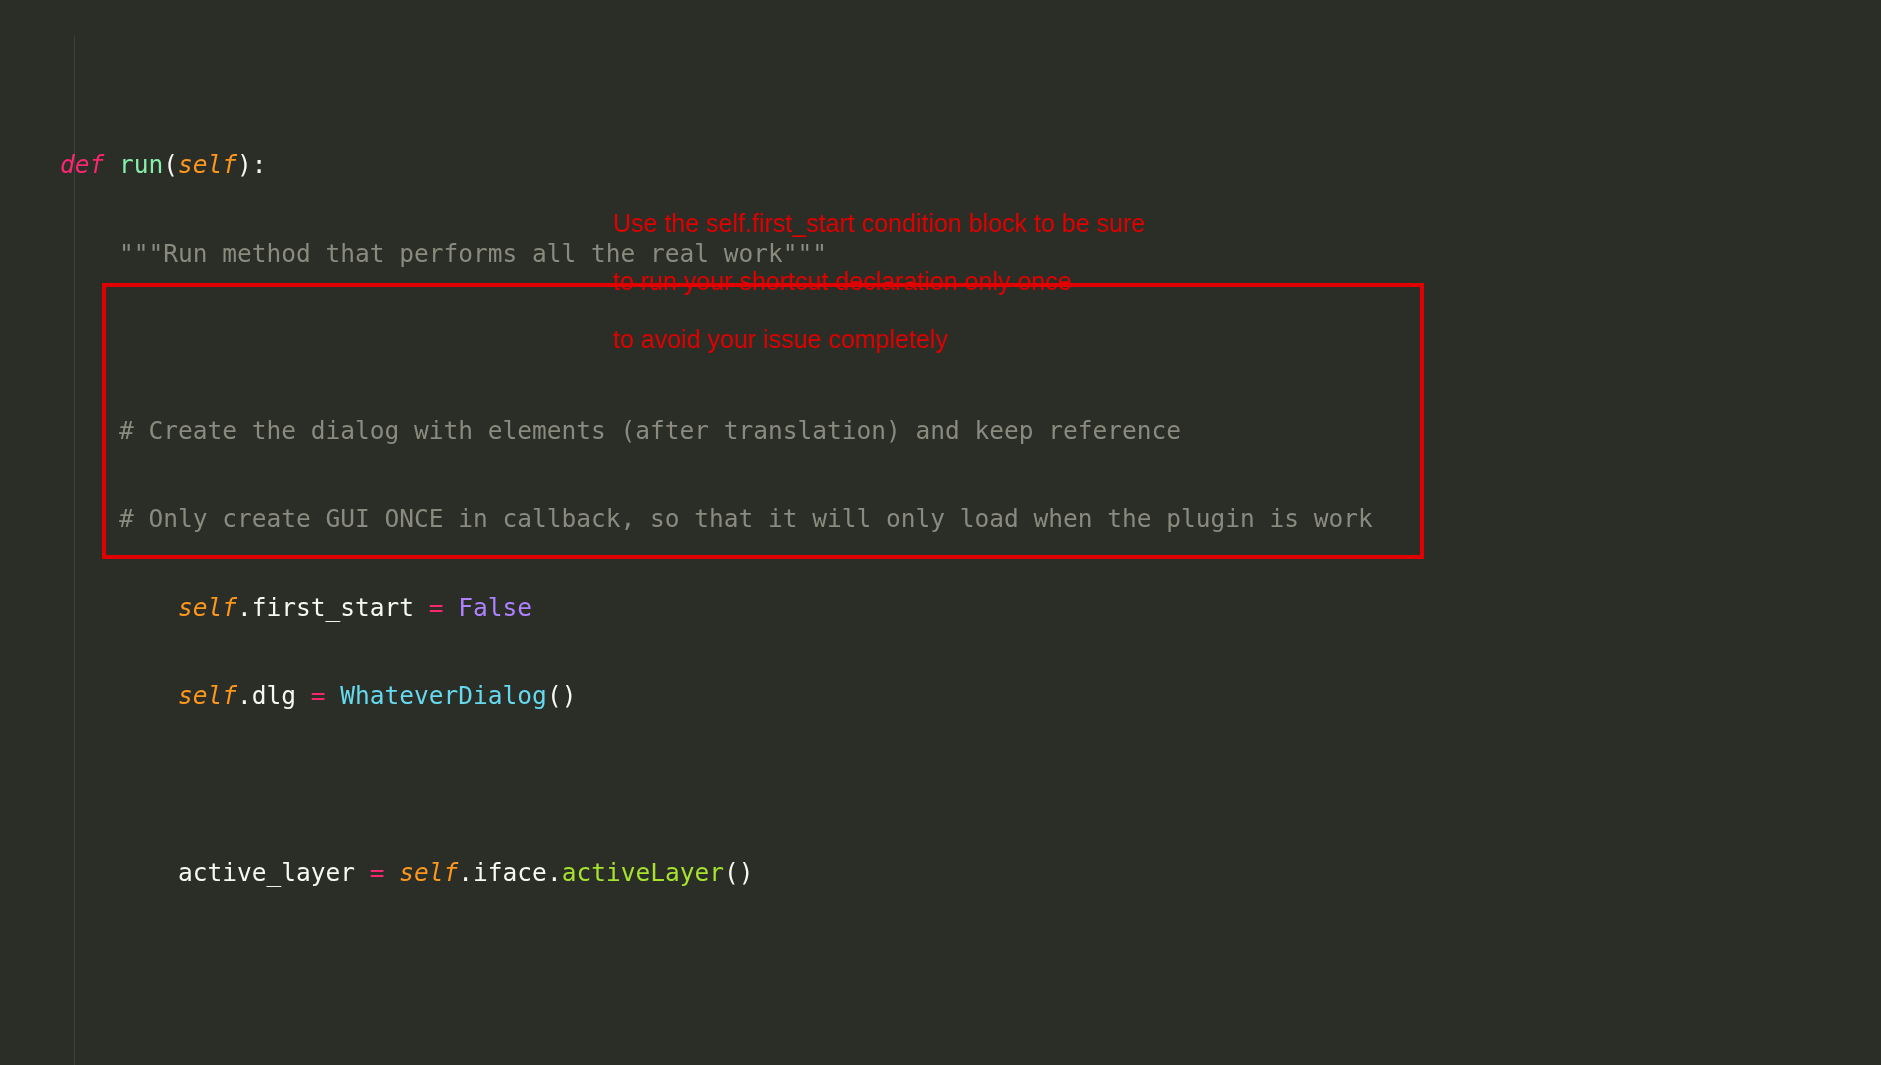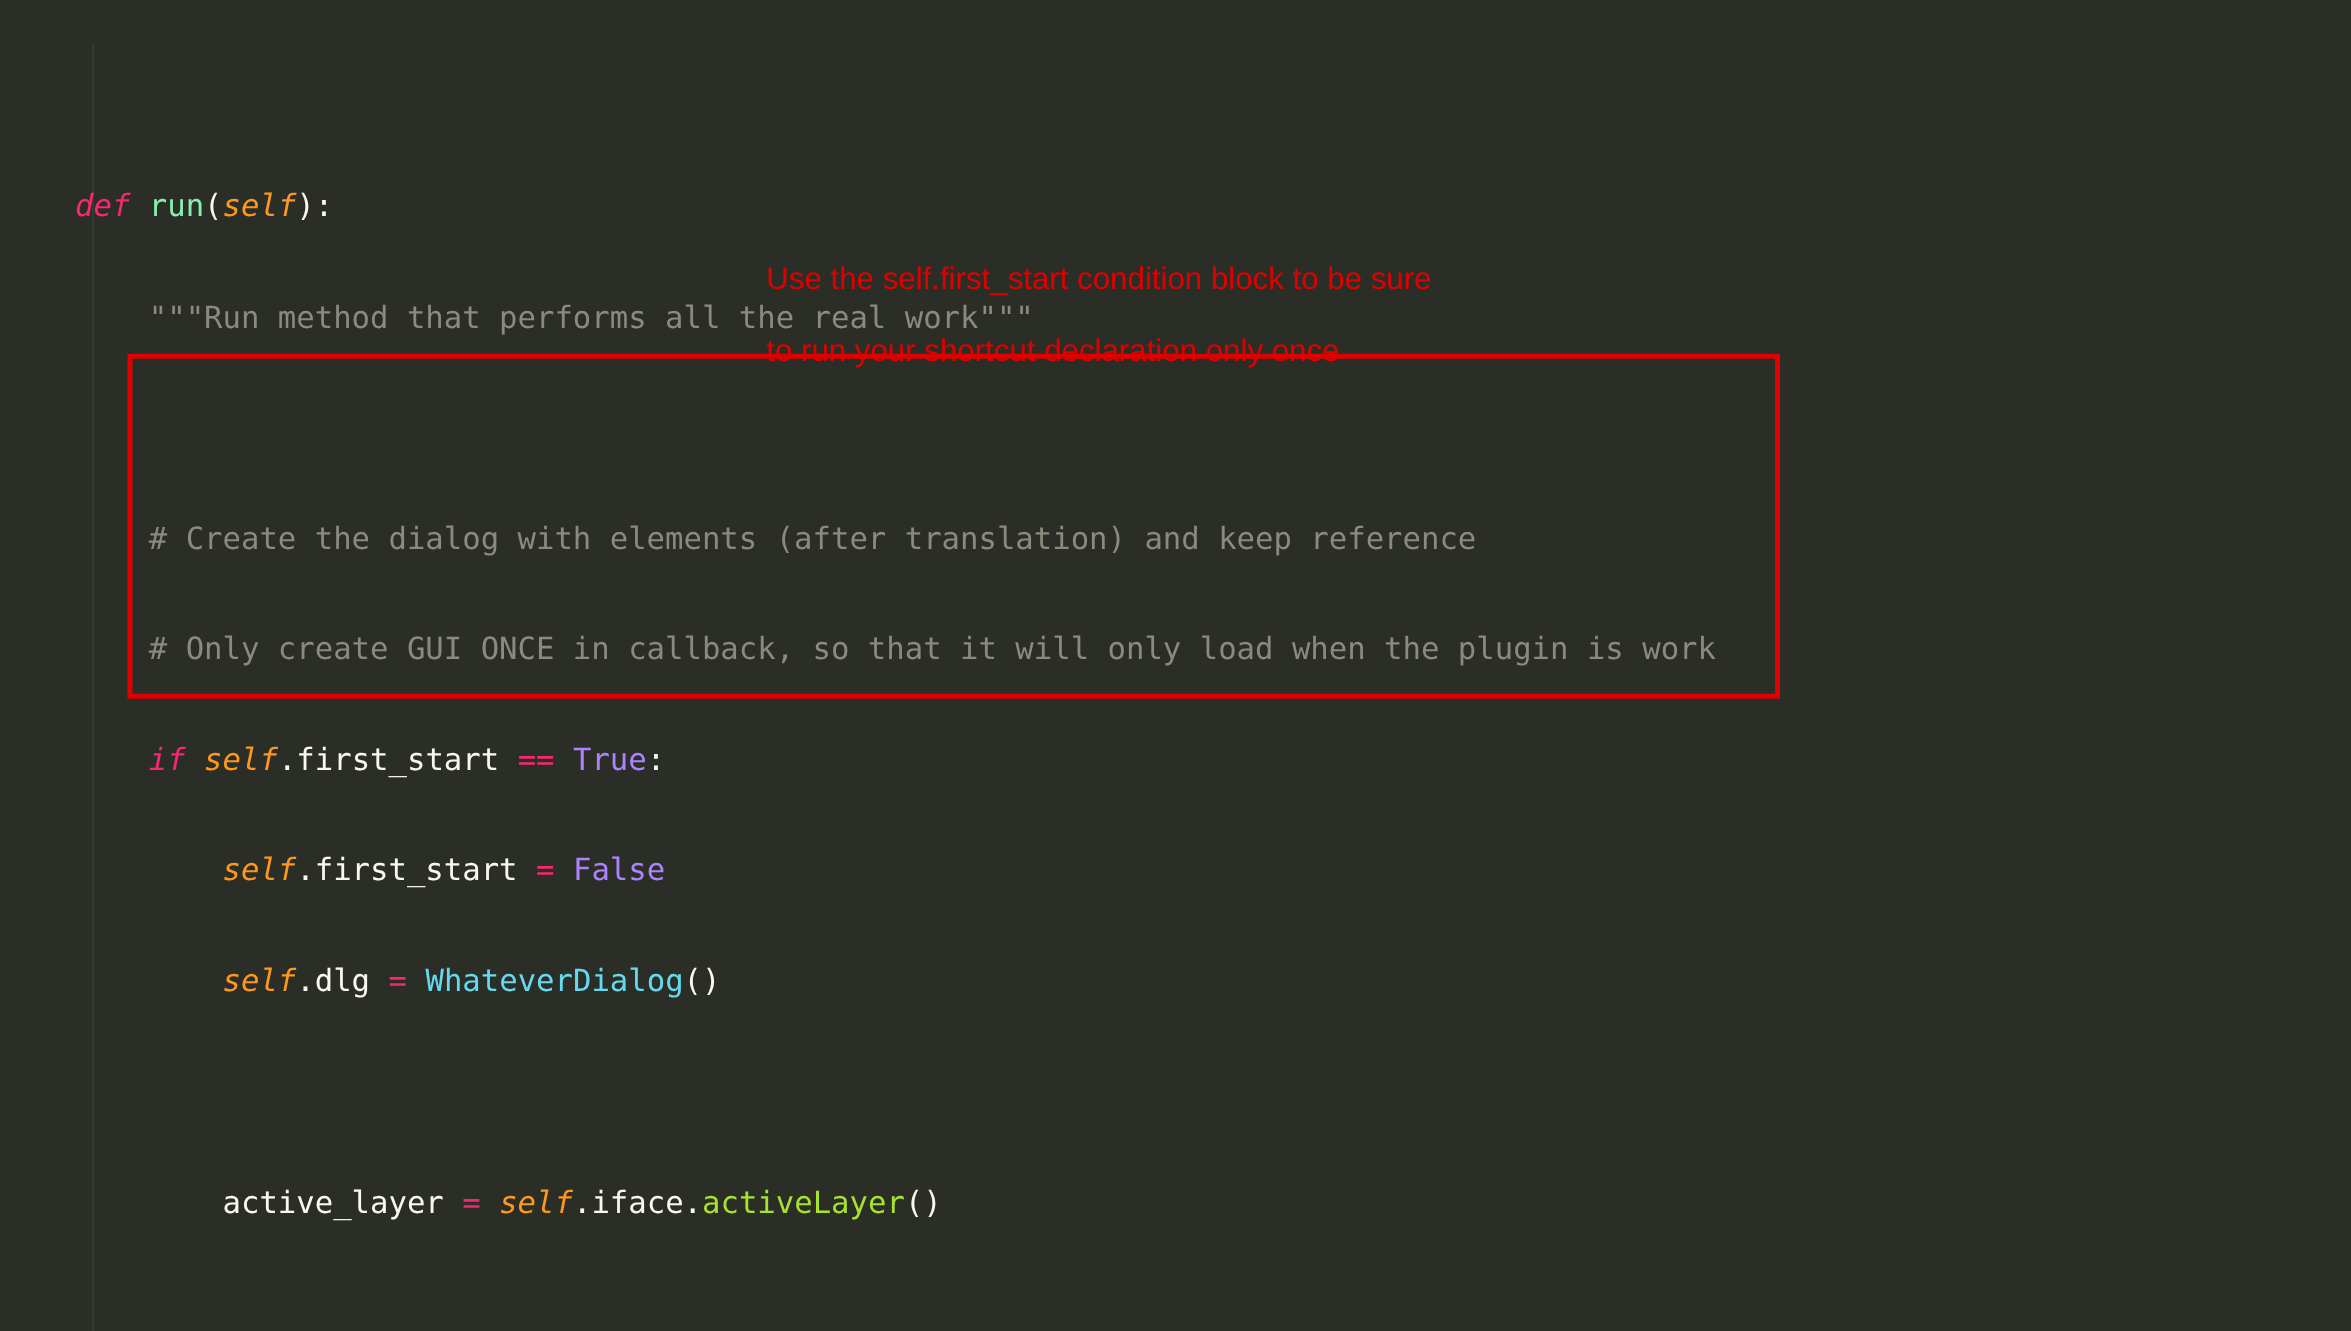--- a/index.html
+++ b/index.html
@@ -56,21 +56,20 @@
 <body>
 
 <div class="editor">
   <div class="indent-guide" style="left:74px;"></div>
 
   <span class="line"><span class="kw">def</span><span class="punct"> </span><span class="fn">run</span><span class="punct">(</span><span class="self">self</span><span class="punct">):</span></span>
   <span class="line">    <span class="cmt">"""Run method that performs all the real work"""</span></span>
   <span class="line"> </span>
   <span class="line">    <span class="cmt"># Create the dialog with elements (after translation) and keep reference</span></span>
   <span class="line">    <span class="cmt"># Only create GUI ONCE in callback, so that it will only load when the plugin is work</span></span>
-  <span class="line">    <span class="kw">if</span><span> </span><span class="self">self</span><span class="punct">.</span><span class="name">first_start</span><span> </span><span class="kw2">==</span><span> </span><span class="bool">True</span><span class="punct">:</span></span>
   <span class="line">        <span class="self">self</span><span class="punct">.</span><span class="name">first_start</span><span> </span><span class="kw2">=</span><span> </span><span class="bool">False</span></span>
   <span class="line">        <span class="self">self</span><span class="punct">.</span><span class="name">dlg</span><span> </span><span class="kw2">=</span><span> </span><span class="call">WhateverDialog</span><span class="punct">()</span></span>
   <span class="line"> </span>
   <span class="line">        <span class="name">active_layer</span><span> </span><span class="kw2">=</span><span> </span><span class="self">self</span><span class="punct">.</span><span class="name">iface</span><span class="punct">.</span><span class="callfn">activeLayer</span><span class="punct">()</span></span>
   <span class="line"> </span>
   
   
   
   
   
@@ -84,15 +83,16 @@
   
   
   
   
 
   <div class="redbox" style="left:102px; top:283px; width:1314px; height:268px;"></div>
 
   <div class="annotation" style="left:613px; top:180px;">
     <div>Use the self.first_start condition block to be sure</div>
     <div>to run your shortcut declaration only once</div>
+    <div>to avoid your issue completely</div>
   </div>
 
 </div>
 
 </body></html>

